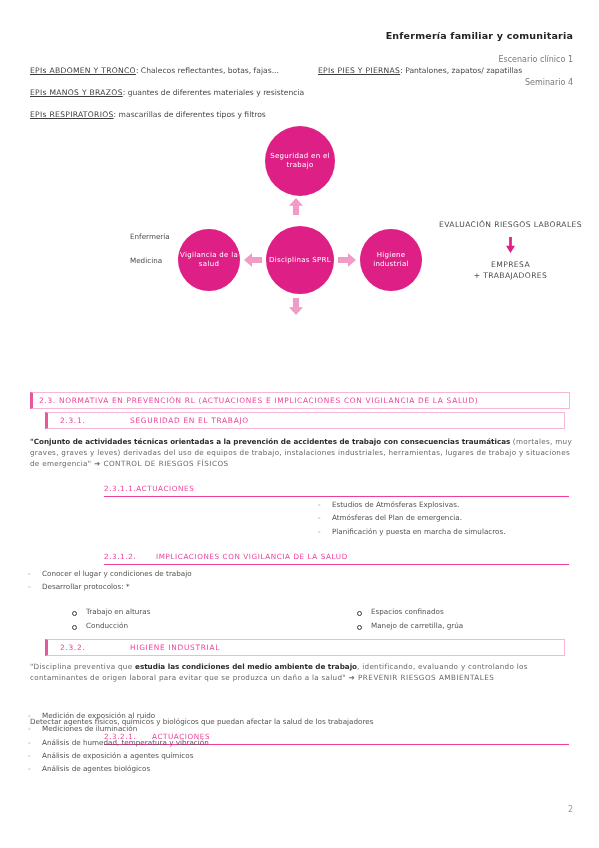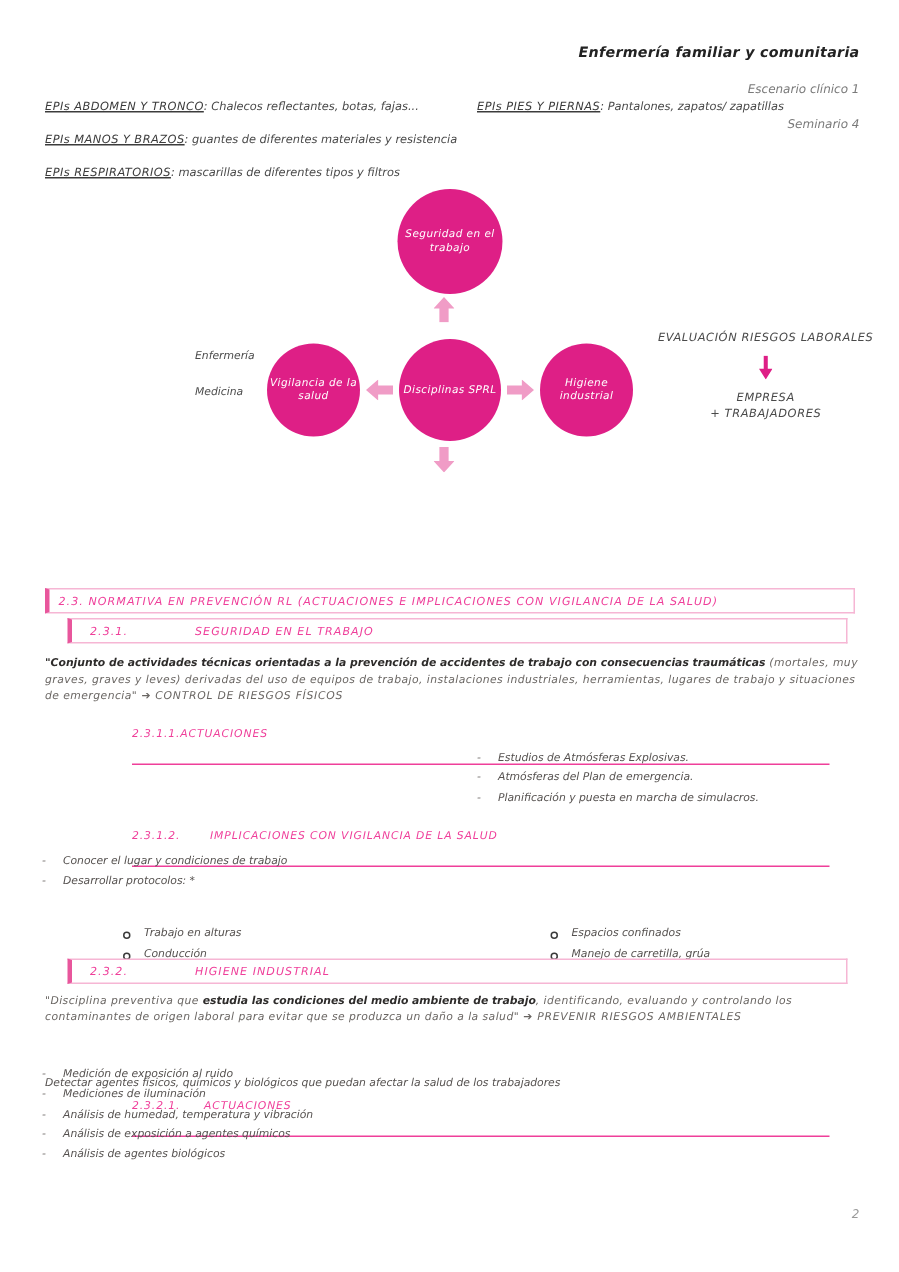--- a/index.html
+++ b/index.html
@@ -4,21 +4,21 @@
 <style>
   html,body{margin:0;padding:0;}
   body{
     width:599px;height:848px;
     background:#ffffff;
     font-family:"DejaVu Sans", sans-serif;
     color:#3a3a3a;
     position:relative;
     overflow:hidden;
   }
-  .page{position:relative;width:599px;height:848px;box-sizing:border-box;padding:0;font-style:italic;}
+  .page{position:relative;width:599px;height:848px;box-sizing:border-box;padding:0;}
 
   
   .header{position:absolute;top:30px;right:26px;text-align:right;line-height:1.35;}
   .header .title{font-weight:bold;font-size:9.5px;color:#222;letter-spacing:.2px;}
   .header .sub{font-size:8px;color:#7a7a7a;margin-top:12px;}
 
   
   .epi-block{position:absolute;left:30px;top:66px;width:545px;}
   .epi-row{position:relative;height:22px;font-size:7.6px;color:#4a4a4a;}
   .epi-row .lead{text-decoration:underline;letter-spacing:.3px;color:#3c3c3c;}
@@ -65,35 +65,35 @@
     border:1px solid #f6b6d4;border-left:3px solid #e8569c;
     padding:3px 6px;font-size:7.4px;color:#ef3f9a;letter-spacing:.7px;
   }
   .sec-h2{
     position:absolute;left:45px;width:520px;box-sizing:border-box;
     border:1px solid #f6b6d4;border-left:3px solid #e8569c;
     padding:3px 6px 3px 12px;font-size:7.4px;color:#ef3f9a;letter-spacing:.7px;
   }
   .sec-h2 .num{display:inline-block;width:70px;}
   .sec-h3{
-    position:absolute;left:88px;box-sizing:border-box;
+    position:absolute;left:104px;box-sizing:border-box;
     font-size:7.2px;color:#ef3f9a;letter-spacing:.6px;
-    border-bottom:1.6px solid #ef3f9a;padding-bottom:16px;
+    border-bottom:1.6px solid #ef3f9a;padding-bottom:3px;
   }
 
   .para{position:absolute;font-size:7.2px;line-height:1.55;color:#55514f;}
   .para b{color:#2e2c2b;}
   .para .plain{color:#6a6663;letter-spacing:.3px;}
   .arrowtxt{letter-spacing:.5px;color:#6a6663;}
 
   ul.dash{list-style:none;margin:0;padding:0;position:absolute;}
   ul.dash li{position:relative;padding-left:22px;font-size:7.2px;line-height:1.85;color:#55514f;}
   ul.dash li:before{content:"-";position:absolute;left:8px;color:#8a8684;}
 
-  ul.circ{list-style:none;margin:10px;padding:0;position:absolute;}
+  ul.circ{list-style:none;margin:0;padding:0;position:absolute;}
   ul.circ li{position:relative;padding-left:26px;font-size:7.2px;line-height:1.9;color:#55514f;}
   ul.circ li:before{content:"";position:absolute;left:12px;top:6px;width:3.2px;height:3.2px;
     border-radius:50%;border:1.1px solid #3a3a3a;}
 
   .plainline{position:absolute;font-size:7.2px;color:#55514f;line-height:1.6;}
 
   .pagenum{position:absolute;right:26px;bottom:34px;font-size:8px;color:#9a9a9a;}
 </style>
 </head>
 <body>

